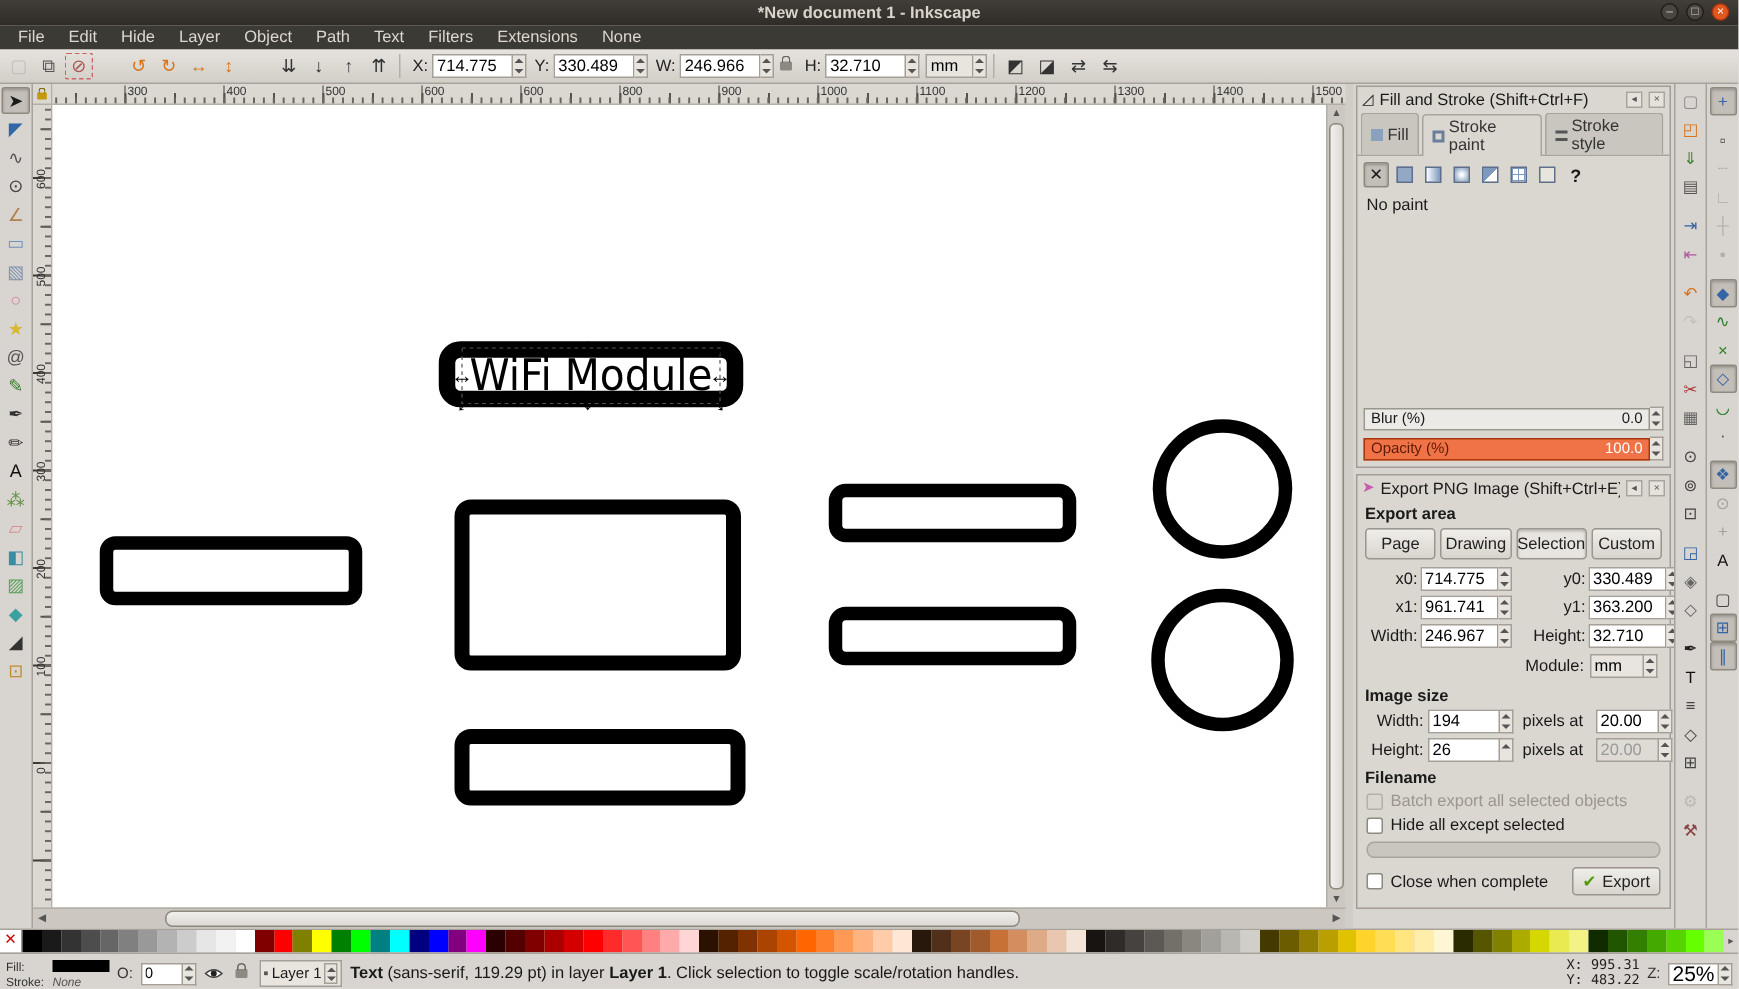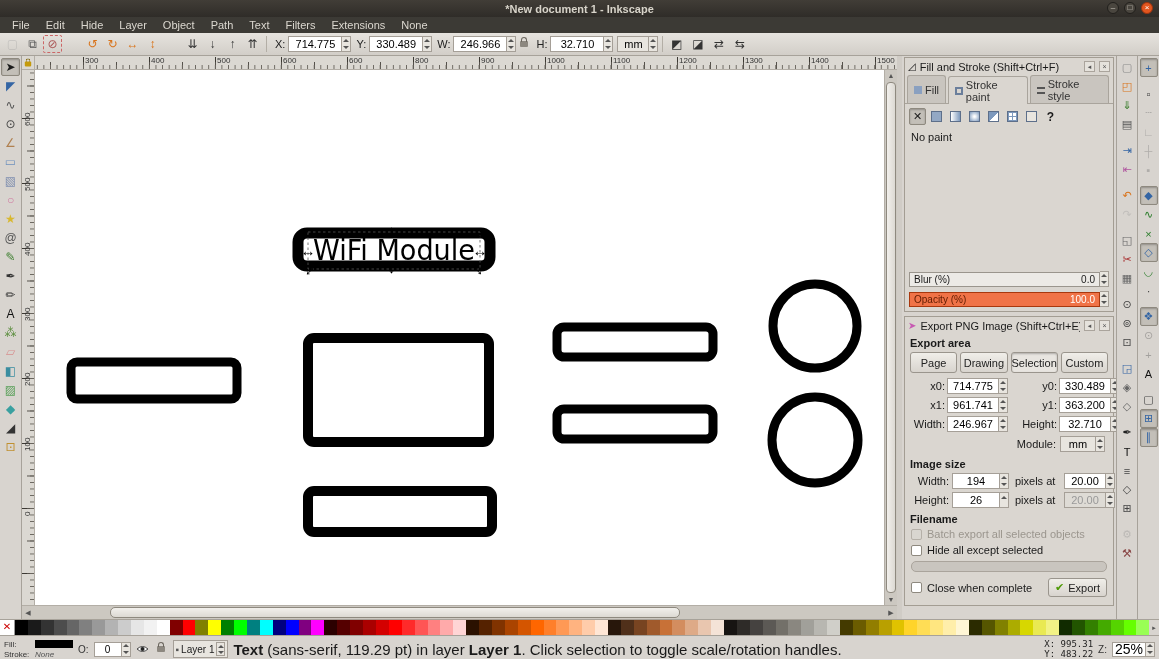--- a/index.html
+++ b/index.html
@@ -19,21 +19,21 @@
   
   .toolbar{height:22px;background:linear-gradient(#e6e3de,#d2cec8);border-bottom:1px solid #a7a29a;
     display:flex;align-items:center;padding:0 3px;gap:1px;flex:none;}
   .tbtn{width:19px;height:18px;display:inline-flex;align-items:center;justify-content:center;font-size:12px;
     border:1px solid transparent;border-radius:2px;box-sizing:border-box;}
   .tbtn.disabled{opacity:.4;}
   .tbtn.outlined{border:1px dashed #c66;}
   .tsep{width:1px;height:16px;background:#b3aea6;margin:0 3px;flex:none;}
   .flabel{font-size:11px;color:#222;margin:0 2px 0 4px;}
   .num{height:14px;border:1px solid #a59f97;background:#fff;font:11px "Liberation Sans",sans-serif;
-    padding:0 2px;box-sizing:content-box;text-align:center;}
+    padding:0 2px;box-sizing:content-box;}
   .spin{display:inline-flex;flex-direction:column;width:9px;height:16px;border:1px solid #a59f97;
     border-left:none;background:#e8e5df;justify-content:space-around;align-items:center;box-sizing:border-box;}
   .spin b{width:0;height:0;border-left:3px solid transparent;border-right:3px solid transparent;display:block;}
   .spin b.up{border-bottom:3px solid #555;}
   .spin b.dn{border-top:3px solid #555;}
   .field{display:inline-flex;align-items:center;}
   .lockicon{position:relative;display:inline-block;width:8px;height:6px;background:#8d8880;border-radius:1px;margin:0 3px;}
   .lockicon::before{content:"";position:absolute;left:1px;top:-4px;width:4px;height:4px;
     border:1px solid #6c675f;border-bottom:none;border-radius:3px 3px 0 0;}
   .lockicon.gold{background:#c49a0c;}
@@ -169,21 +169,21 @@
   .statusbar{height:26px;background:#d8d4cf;border-top:1px solid #a7a29a;display:flex;align-items:center;
     padding:0 4px;gap:5px;flex:none;}
   .fs-block{display:flex;flex-direction:column;justify-content:center;gap:1px;flex:none;}
   .fs-row{display:flex;align-items:center;gap:3px;height:9px;}
   .fs-lab{font-size:8px;color:#333;width:28px;}
   .fs-swatch{width:38px;height:8px;display:inline-block;}
   .fs-none{font-size:8px;font-style:italic;color:#555;}
   .sb-small{font-size:10px;color:#333;}
   .layerbox{display:flex;align-items:center;border:1px solid #a59f97;background:#e8e5df;height:16px;padding:0 2px;
     gap:2px;font-size:10px;flex:none;}
-  .statusmsg{flex:1;font-size:15px;color:#1a1a1a;white-space:nowrap;overflow:hidden;}
+  .statusmsg{flex:1;font-size:11px;color:#1a1a1a;white-space:nowrap;overflow:hidden;}
   .coords{font-size:9px;text-align:right;line-height:1.15;color:#222;flex:none;font-family:"DejaVu Sans Mono",monospace;}
   .eyeicon,.sb-lock{flex:none;}
 </style>
 </head>
 <body>
 
 <div class="app">
 
   <div class="titlebar">
     <span class="title">*New document 1 - Inkscape</span>

